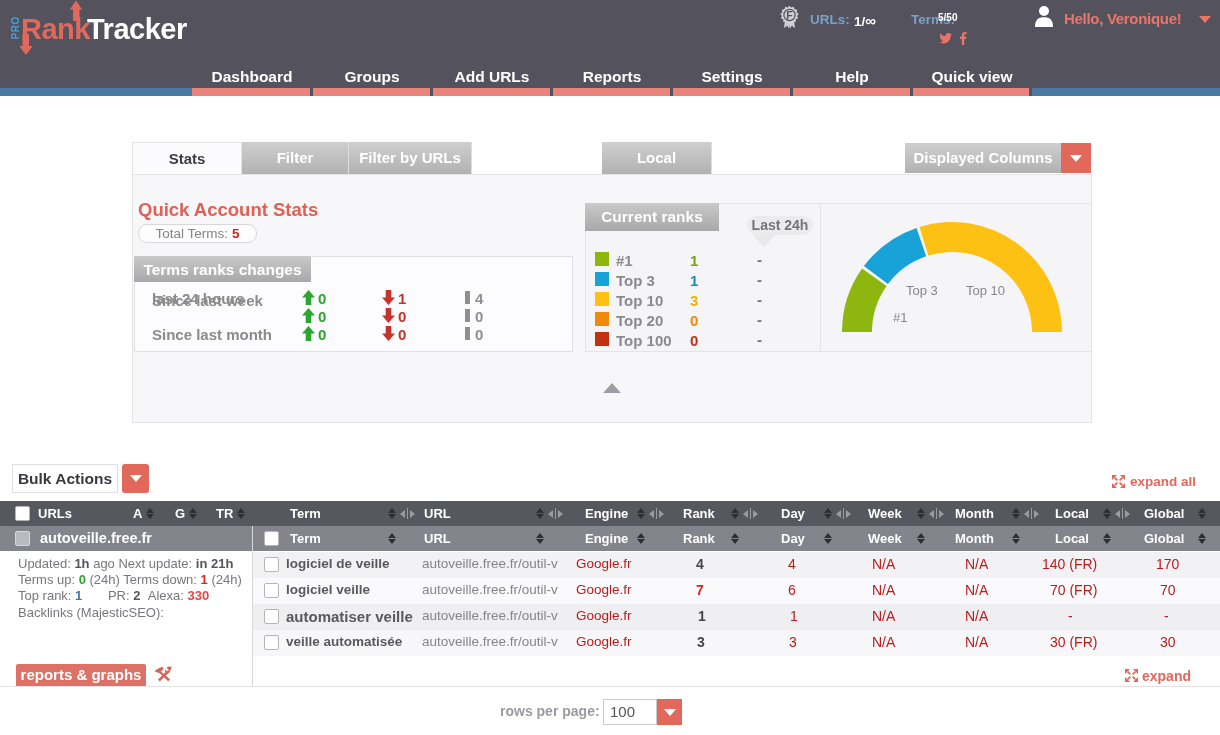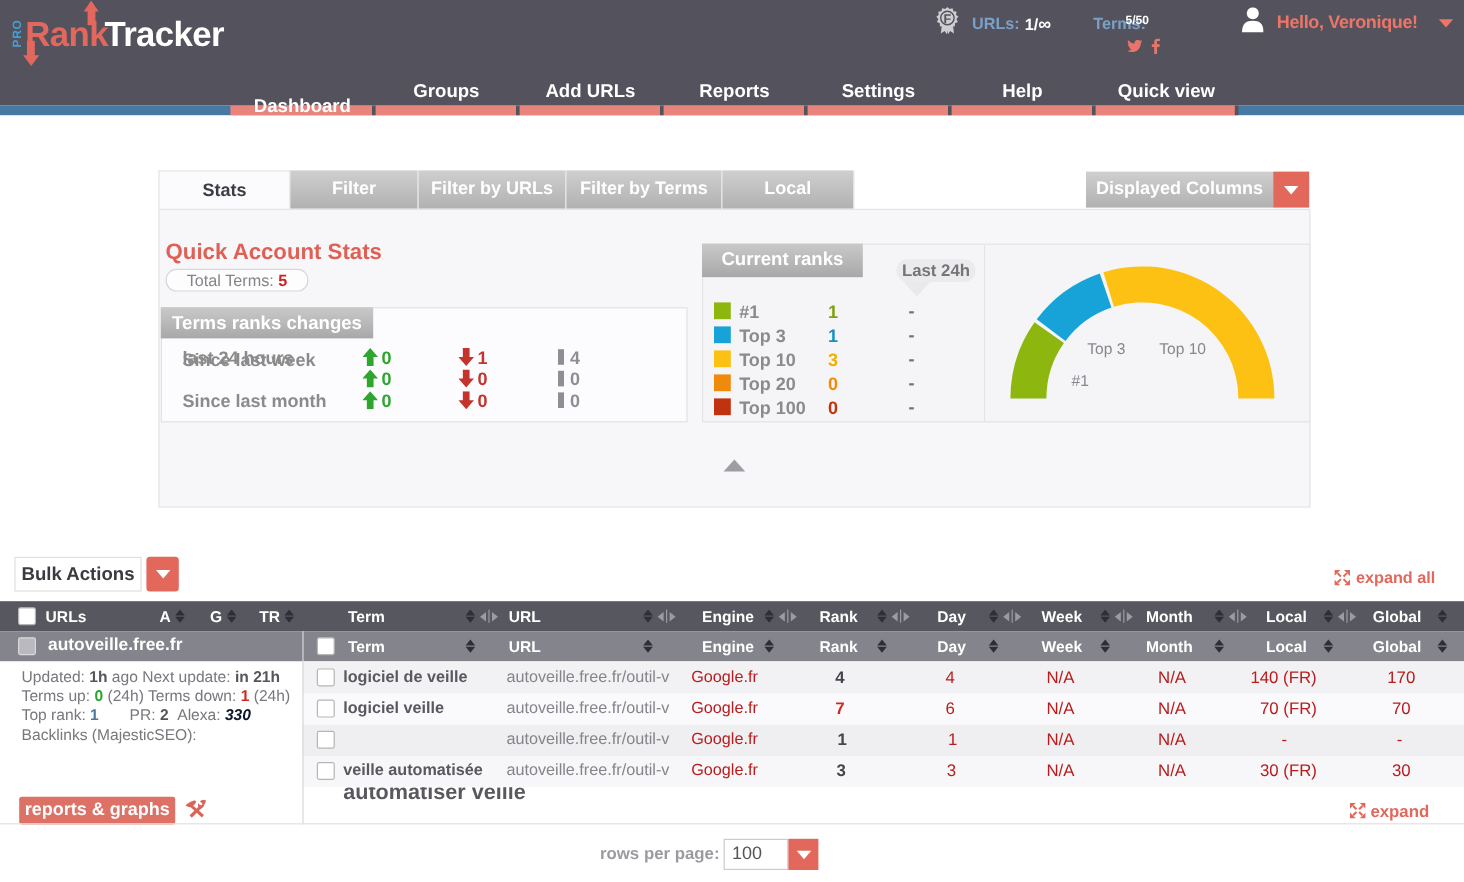--- a/index.html
+++ b/index.html
@@ -97,32 +97,31 @@
   <div class="abs salm" style="left:1064px;top:10px;font-size:15px;font-weight:bold;letter-spacing:-0.3px;">Hello, Veronique!</div>
   <div class="abs" style="left:1199px;top:16px;width:0;height:0;border-left:6px solid transparent;border-right:6px solid transparent;border-top:7px solid #ed7568;"></div>
 
   <svg class="abs" style="left:939px;top:33px" width="13" height="11" viewBox="0 0 13 11">
     <path fill="#e8756b" d="M13 1.3c-.5.2-1 .36-1.5.42A2.6 2.6 0 0 0 12.65.28c-.5.3-1.07.52-1.67.64A2.6 2.6 0 0 0 6.5 2.7c0 .2.02.4.07.6A7.4 7.4 0 0 1 1.2.56 2.6 2.6 0 0 0 2 4.04 2.6 2.6 0 0 1 .82 3.7v.03c0 1.26.9 2.3 2.08 2.55a2.6 2.6 0 0 1-1.17.04 2.6 2.6 0 0 0 2.43 1.8A5.2 5.2 0 0 1 .3 9.27 7.35 7.35 0 0 0 4.28 10.4c4.78 0 7.4-3.96 7.4-7.4v-.34c.5-.37.95-.83 1.32-1.35z"></path>
   </svg>
   <svg class="abs" style="left:959px;top:32px" width="8" height="13" viewBox="0 0 8 13">
     <path fill="#e8756b" d="M5.2 13V7.1h2l.3-2.3H5.2V3.3c0-.67.18-1.12 1.14-1.12H7.6V.1C7.38.07 6.66 0 5.82 0 4.06 0 2.86 1.07 2.86 3.04V4.8H.86v2.3h2V13z"></path>
   </svg>
 
-  <div class="navitem" style="left:192px;margin-top:12px;">Dashboard</div>
+  <div class="navitem" style="left:192px;">Dashboard</div>
   <div class="navitem" style="left:312px;">Groups</div>
   <div class="navitem" style="left:432px;">Add URLs</div>
   <div class="navitem" style="left:552px;">Reports</div>
   <div class="navitem" style="left:672px;">Settings</div>
   <div class="navitem" style="left:792px;">Help</div>
   <div class="navitem" style="left:912px;">Quick view</div>
 
   <div class="tab active" style="left:132px;width:110px;">Stats</div>
   <div class="tab" style="left:242px;width:107px;">Filter</div>
   <div class="tab" style="left:349px;width:123px;">Filter by URLs</div>
-  <div class="tab" style="left:472px;width:130px;">Filter by Terms</div>
   <div class="tab" style="left:602px;width:110px;">Local</div>
 
   <div class="abs" style="left:905px;top:143px;width:156px;height:30px;background:linear-gradient(#cfcfcf,#b1b1b1);color:#fff;font-weight:bold;font-size:15px;text-align:center;line-height:30px;">Displayed Columns</div>
   <div class="dropbtn" style="left:1061px;top:143px;width:30px;height:30px;">
       <div class="dtri" style="left:9px;top:12px;"></div>
     </div>
 
   <div class="abs" id="panel"></div>
 
   <div class="abs" style="left:138px;top:200px;font-size:18.5px;line-height:20px;font-weight:bold;color:#e06055;">Quick Account Stats</div>
@@ -295,21 +294,21 @@
     <div class="cell" style="left:324px;font-size:13.5px;top:4px;">Google.fr</div>
     <div class="cell" style="left:444px;font-weight:bold;color:#cc2a22;">7</div>
     <div class="cell" style="left:536px;">6</div>
     <div class="cell" style="left:620px;">N/A</div>
     <div class="cell" style="left:713px;">N/A</div>
     <div class="cell" style="left:798px;">70 (FR)</div>
     <div class="cell" style="left:908px;">70</div>
   </div>
   <div class="row" style="top:604px;background:#efeff1;">
     <div class="cb" style="left:12px;top:5px;"></div>
-    <div class="cell" style="left:34px;font-weight:bold;color:#58585e;font-size:18px;top:4px;margin-top:42px;">automatiser veille</div>
+    <div class="cell" style="left:34px;font-weight:bold;color:#58585e;font-size:15px;top:4px;">automatiser veille</div>
     <div class="cell" style="left:170px;color:#84848a;font-size:13.5px;top:4px;">autoveille.free.fr/outil-v</div>
     <div class="cell" style="left:324px;font-size:13.5px;top:4px;">Google.fr</div>
     <div class="cell" style="left:446px;font-weight:bold;color:#45454b;">1</div>
     <div class="cell" style="left:538px;">1</div>
     <div class="cell" style="left:620px;">N/A</div>
     <div class="cell" style="left:713px;">N/A</div>
     <div class="cell" style="left:816px;">-</div>
     <div class="cell" style="left:912px;">-</div>
   </div>
   <div class="row" style="top:630px;background:#f7f7f9;">
@@ -335,21 +334,21 @@
         <path d="M9.8 2 L11 3.2 L8.2 6 L7 4.8 Z"></path>
       <path d="M2 9.8 L3.2 11 L6 8.2 L4.8 7 Z"></path>
         <path d="M11 9.8 L9.8 11 L7 8.2 L8.2 7 Z"></path>
     </g>
   </svg>
   <div class="abs" style="left:1142px;top:668px;font-size:14px;font-weight:bold;color:#e2685c;">expand</div>
 
   <div class="abs" style="left:18px;top:556px;width:238px;font-size:13px;color:#77777d;line-height:16.2px;white-space:nowrap;">
     <div>Updated: <b style="color:#55555b;">1h</b> ago Next update: <b style="color:#55555b;">in 21h</b></div>
     <div>Terms up: <b style="color:#2ea52e;">0</b> (24h) Terms down: <b style="color:#cc2a22;">1</b> (24h)</div>
-    <div>Top rank: <b style="color:#48789f;">1</b> <span style="display:inline-block;width:22px;"></span>PR: <b style="color:#55555b;">2</b> &nbsp;Alexa: <b style="color:#0f172a;font-style:italic;">330</b></div>
+    <div>Top rank: <b style="color:#48789f;">1</b> <span style="display:inline-block;width:22px;"></span>PR: <b style="color:#55555b;">2</b> &nbsp;Alexa: <b style="color:#ef4444;">330</b></div>
     <div>Backlinks (MajesticSEO):</div>
   </div>
   <div class="abs" style="left:16px;top:664px;width:130px;height:23px;background:#dd7166;border-radius:2px;color:#fff;font-weight:bold;font-size:15px;text-align:center;line-height:22px;">reports &amp; graphs</div>
   <svg class="abs" style="left:154px;top:666px;" width="19" height="17" viewBox="0 0 19 17">
     <g fill="#d9655a">
       <path d="M5.5 4.2 L16 13.2 L14.2 15.2 L4 5.8 Z"></path>
       <path d="M13.2 4.6 L4 13.4 L5.8 15.4 L14.8 6.4 Z"></path>
       <path d="M1.5 4.2 L4.8 2.2 L8.3 0.8 L9.6 2.2 L8.2 4.4 L5.2 6.8 L3.2 6.6 L0.8 5.4 Z"></path>
       <path d="M17.8 1.2 A 4.2 4.2 0 0 0 12.6 1.8 L14.8 4 L13.4 5.6 L11.2 3.4 A 4.2 4.2 0 0 0 13 8.3 L15.4 6.6 Z"></path>
     </g>

